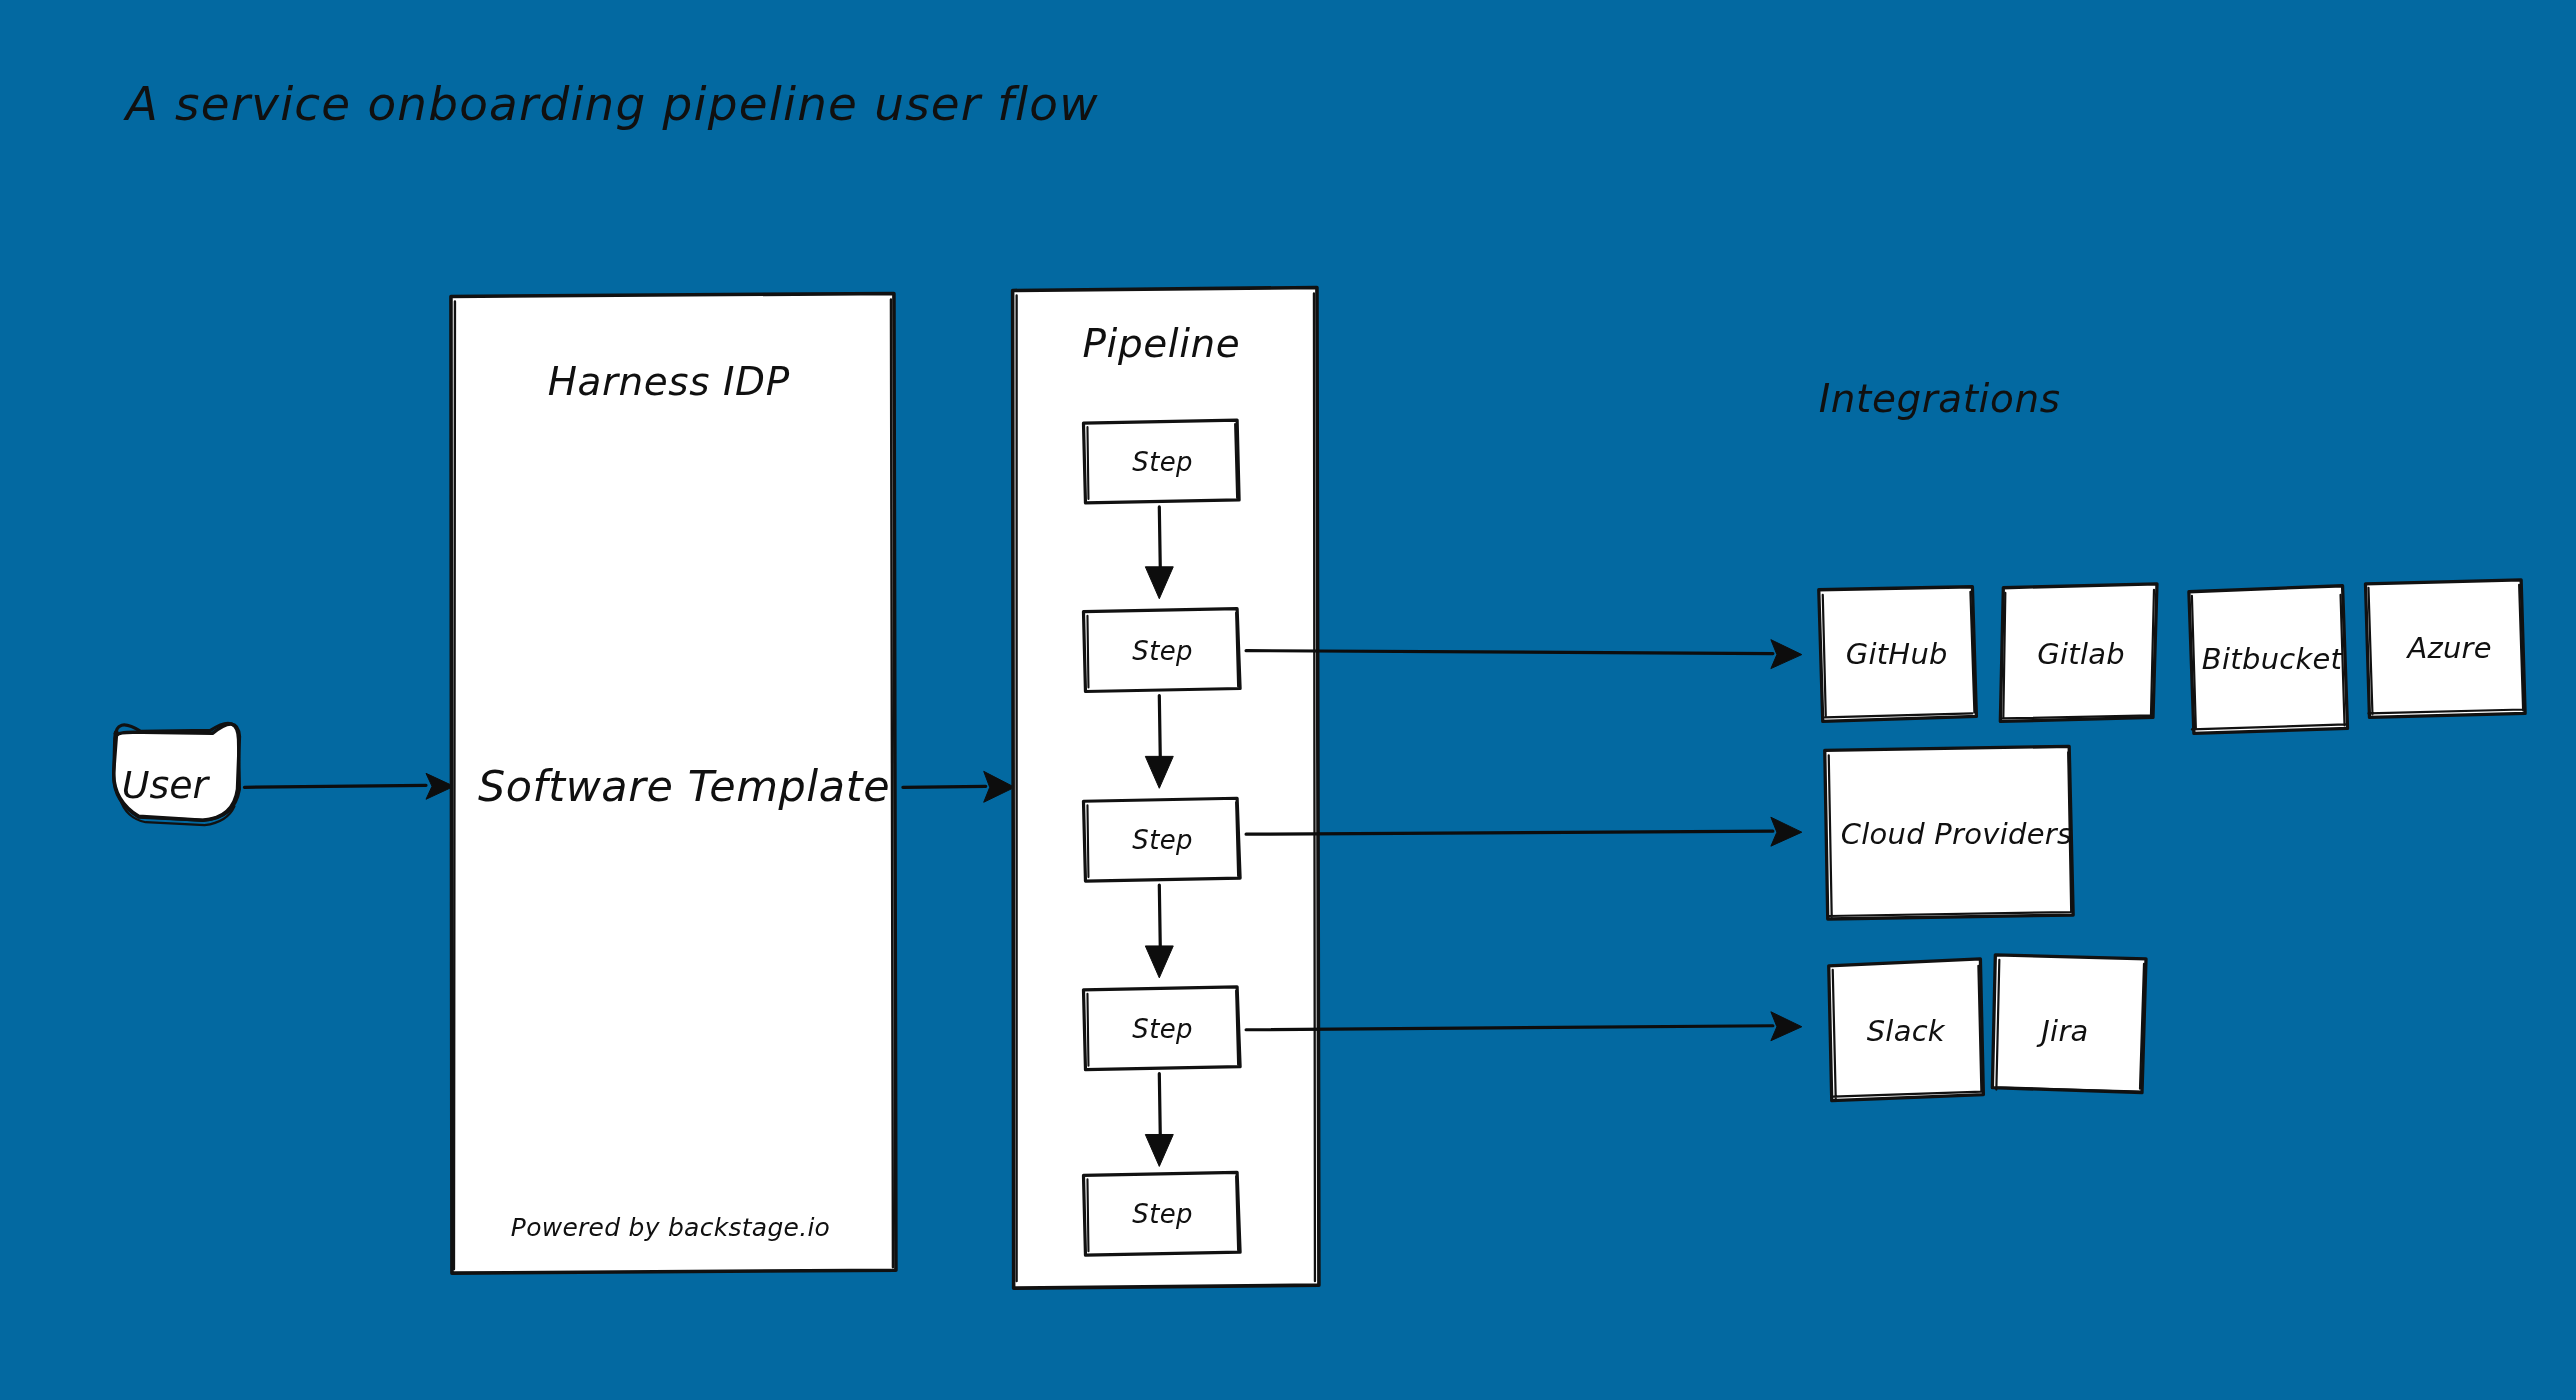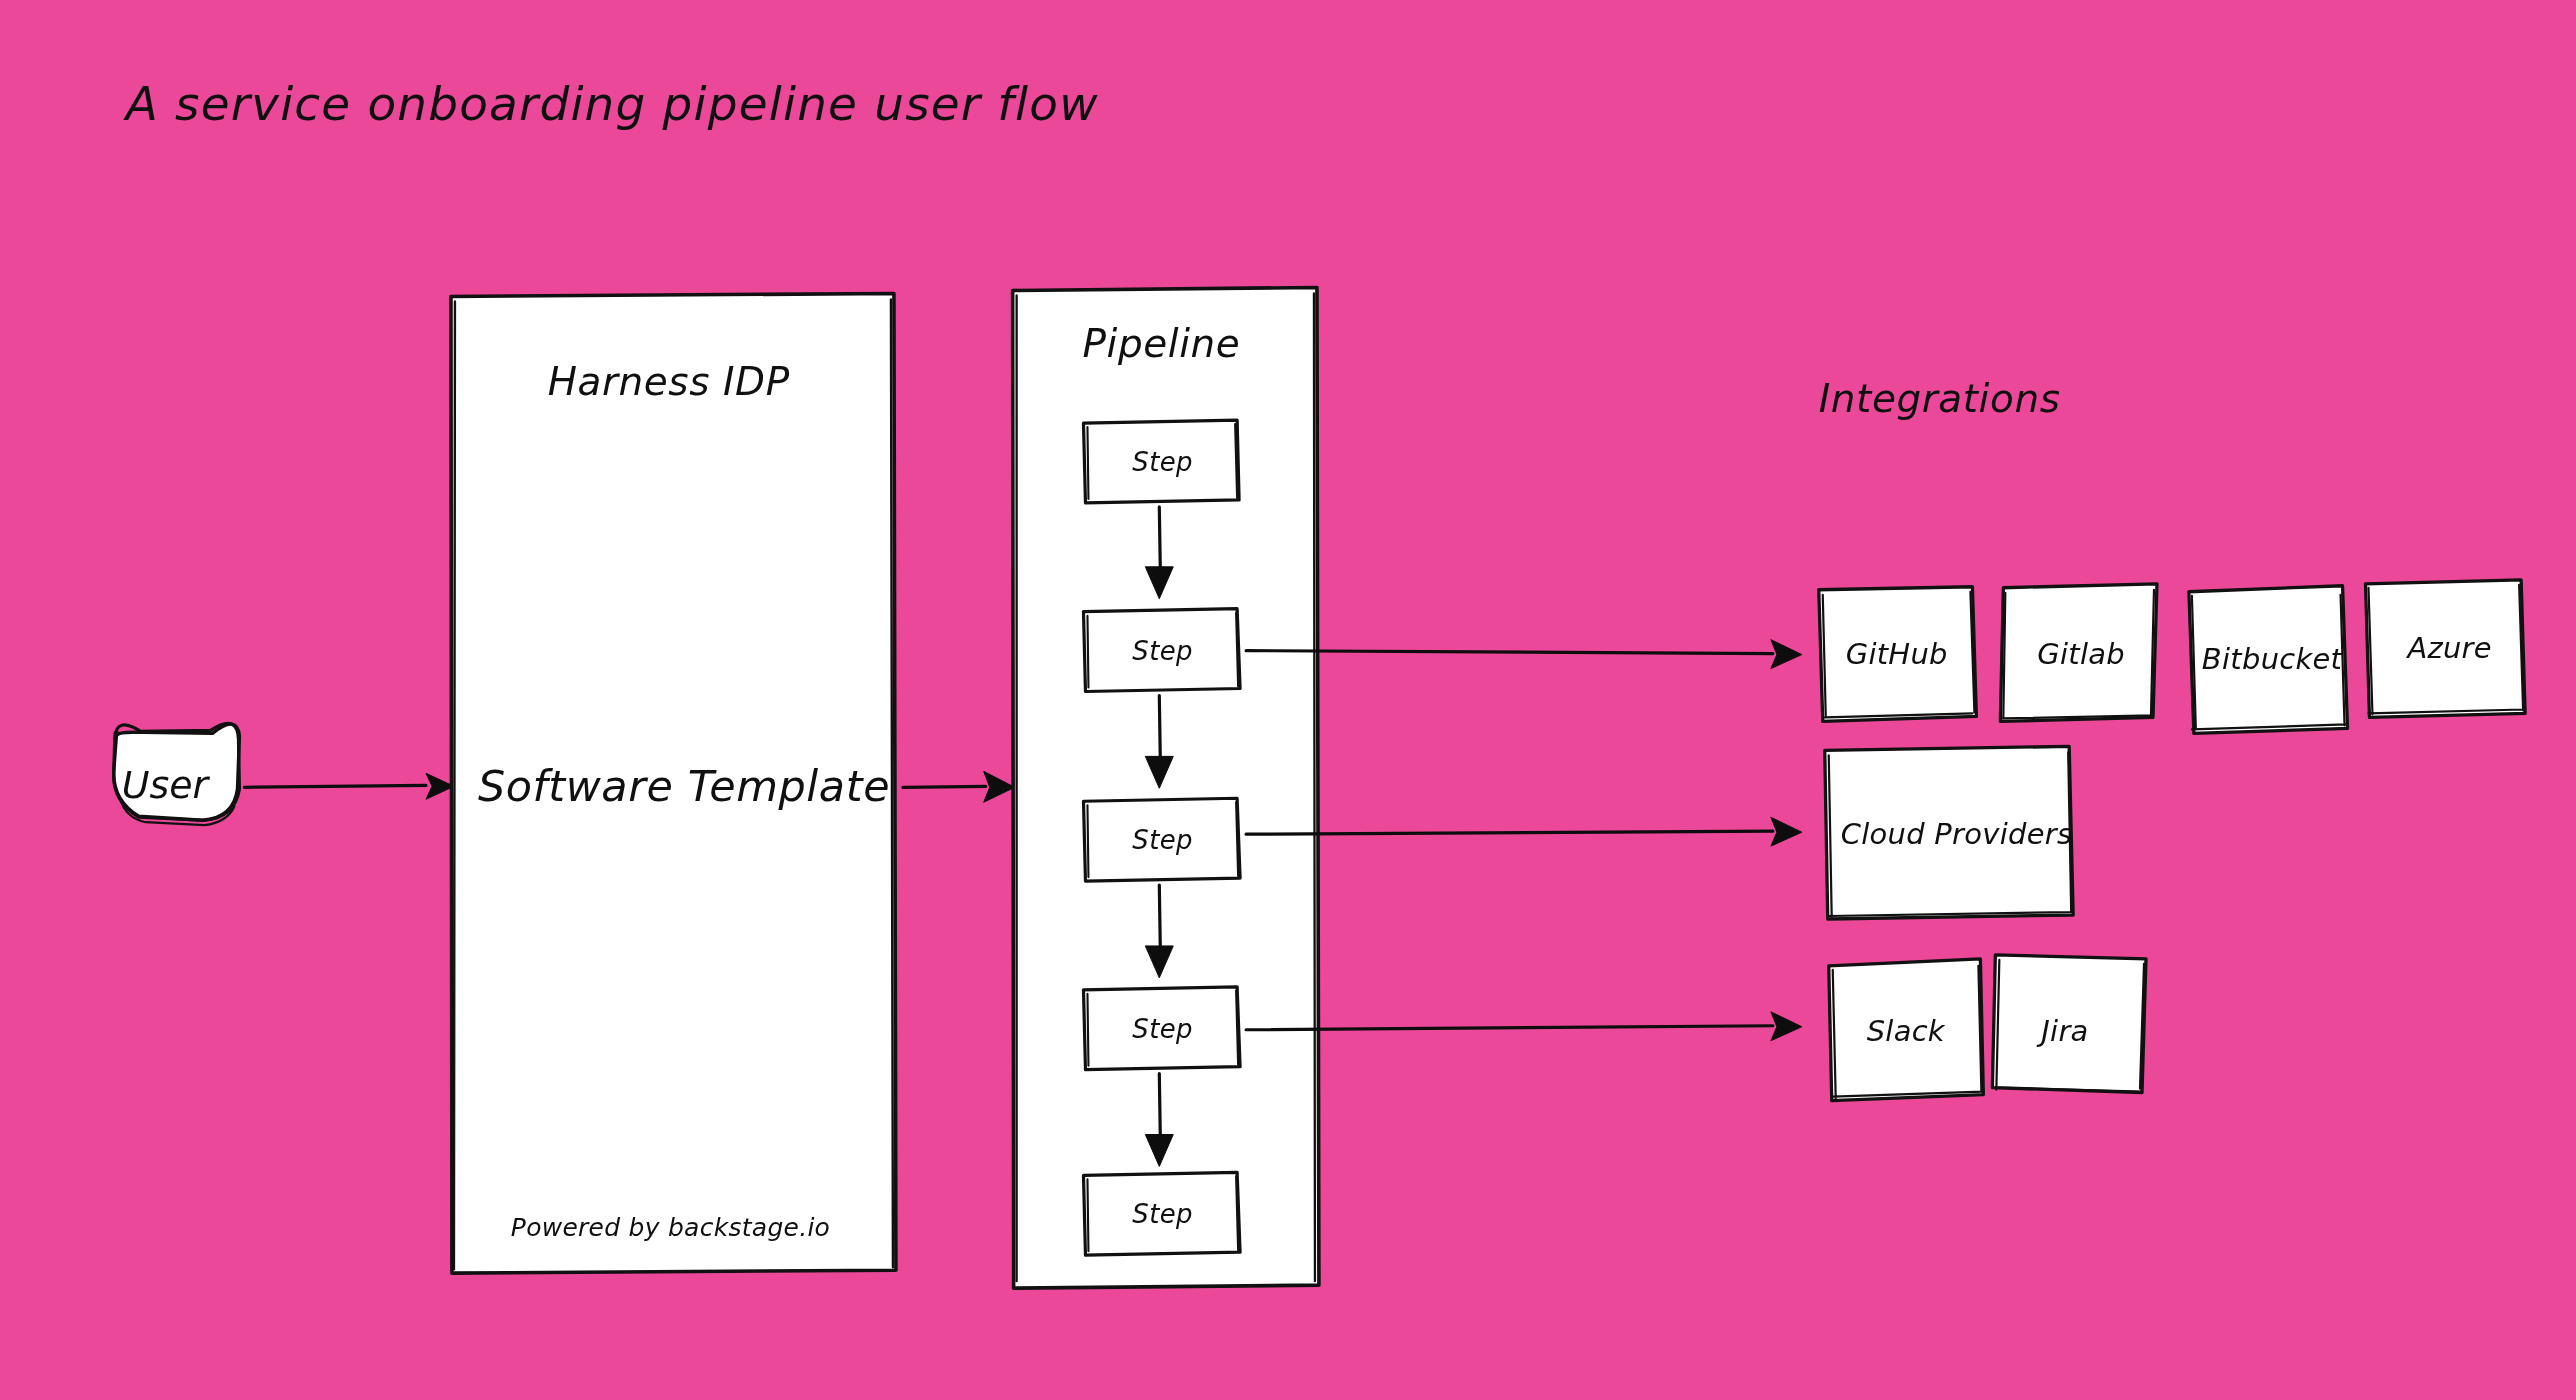--- a/index.html
+++ b/index.html
@@ -10,21 +10,21 @@
   body {
     width: 2576px;
     height: 1401px;
     font-family: "DejaVu Sans", sans-serif;
     overflow: hidden;
   }
   #canvas {
     position: relative;
     width: 2576px;
     height: 1401px;
-    background: #ec4899;
+    background: #0369a1;
   }
   svg#diagram {
     position: absolute;
     top: 0;
     left: 0;
     width: 2576px;
     height: 1401px;
     display: block;
   }
   .hand-stroke {

